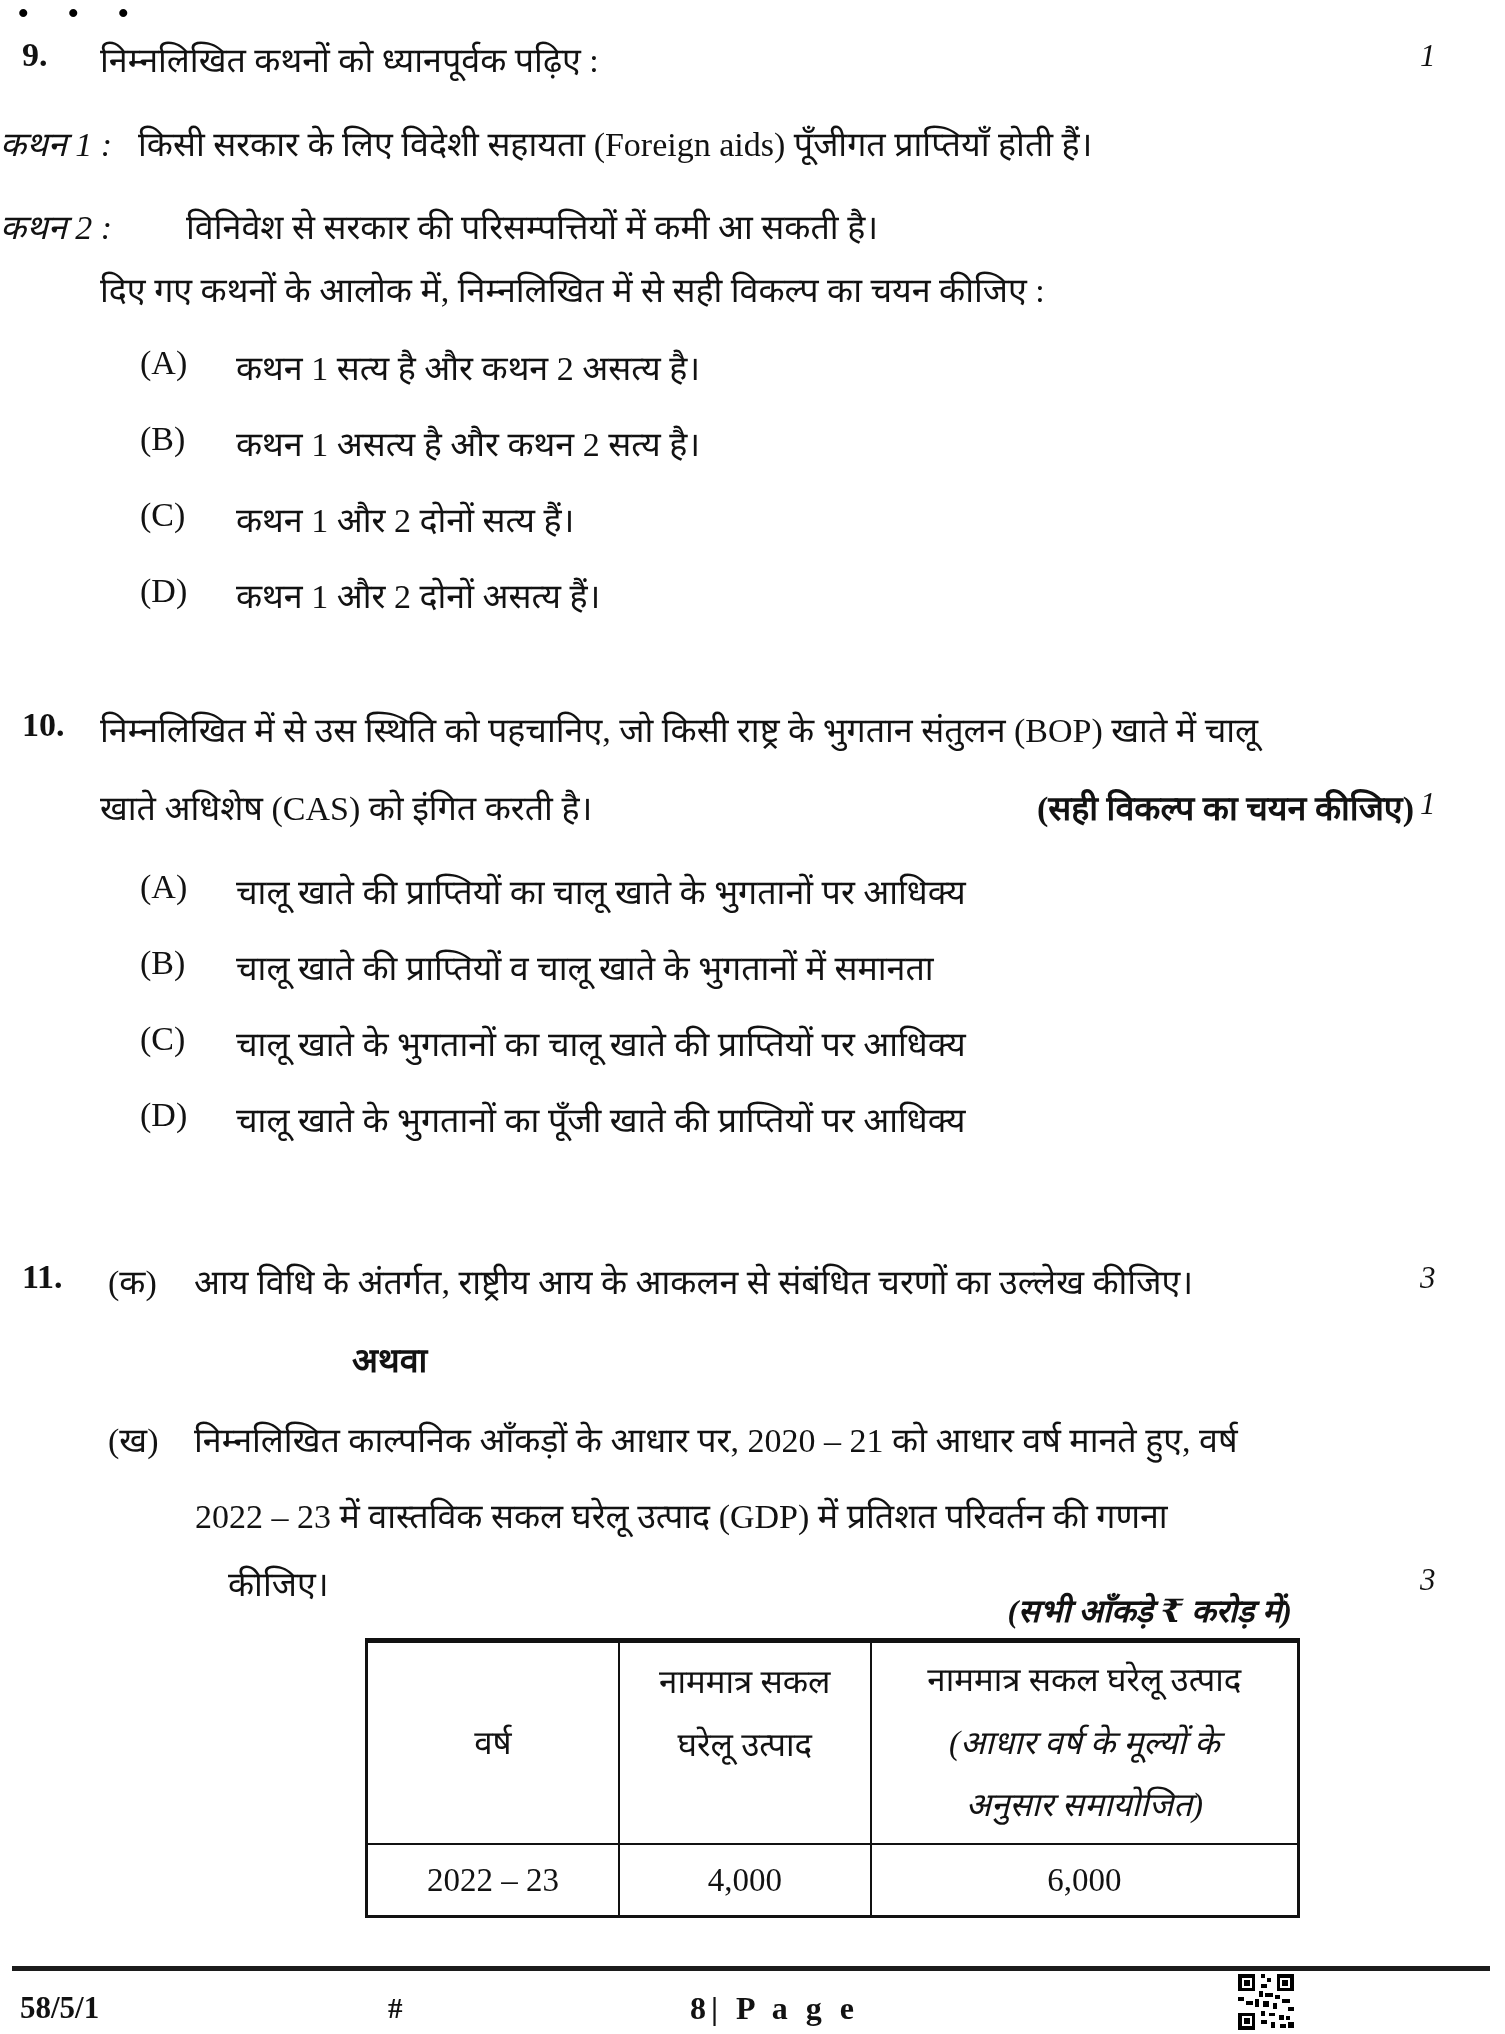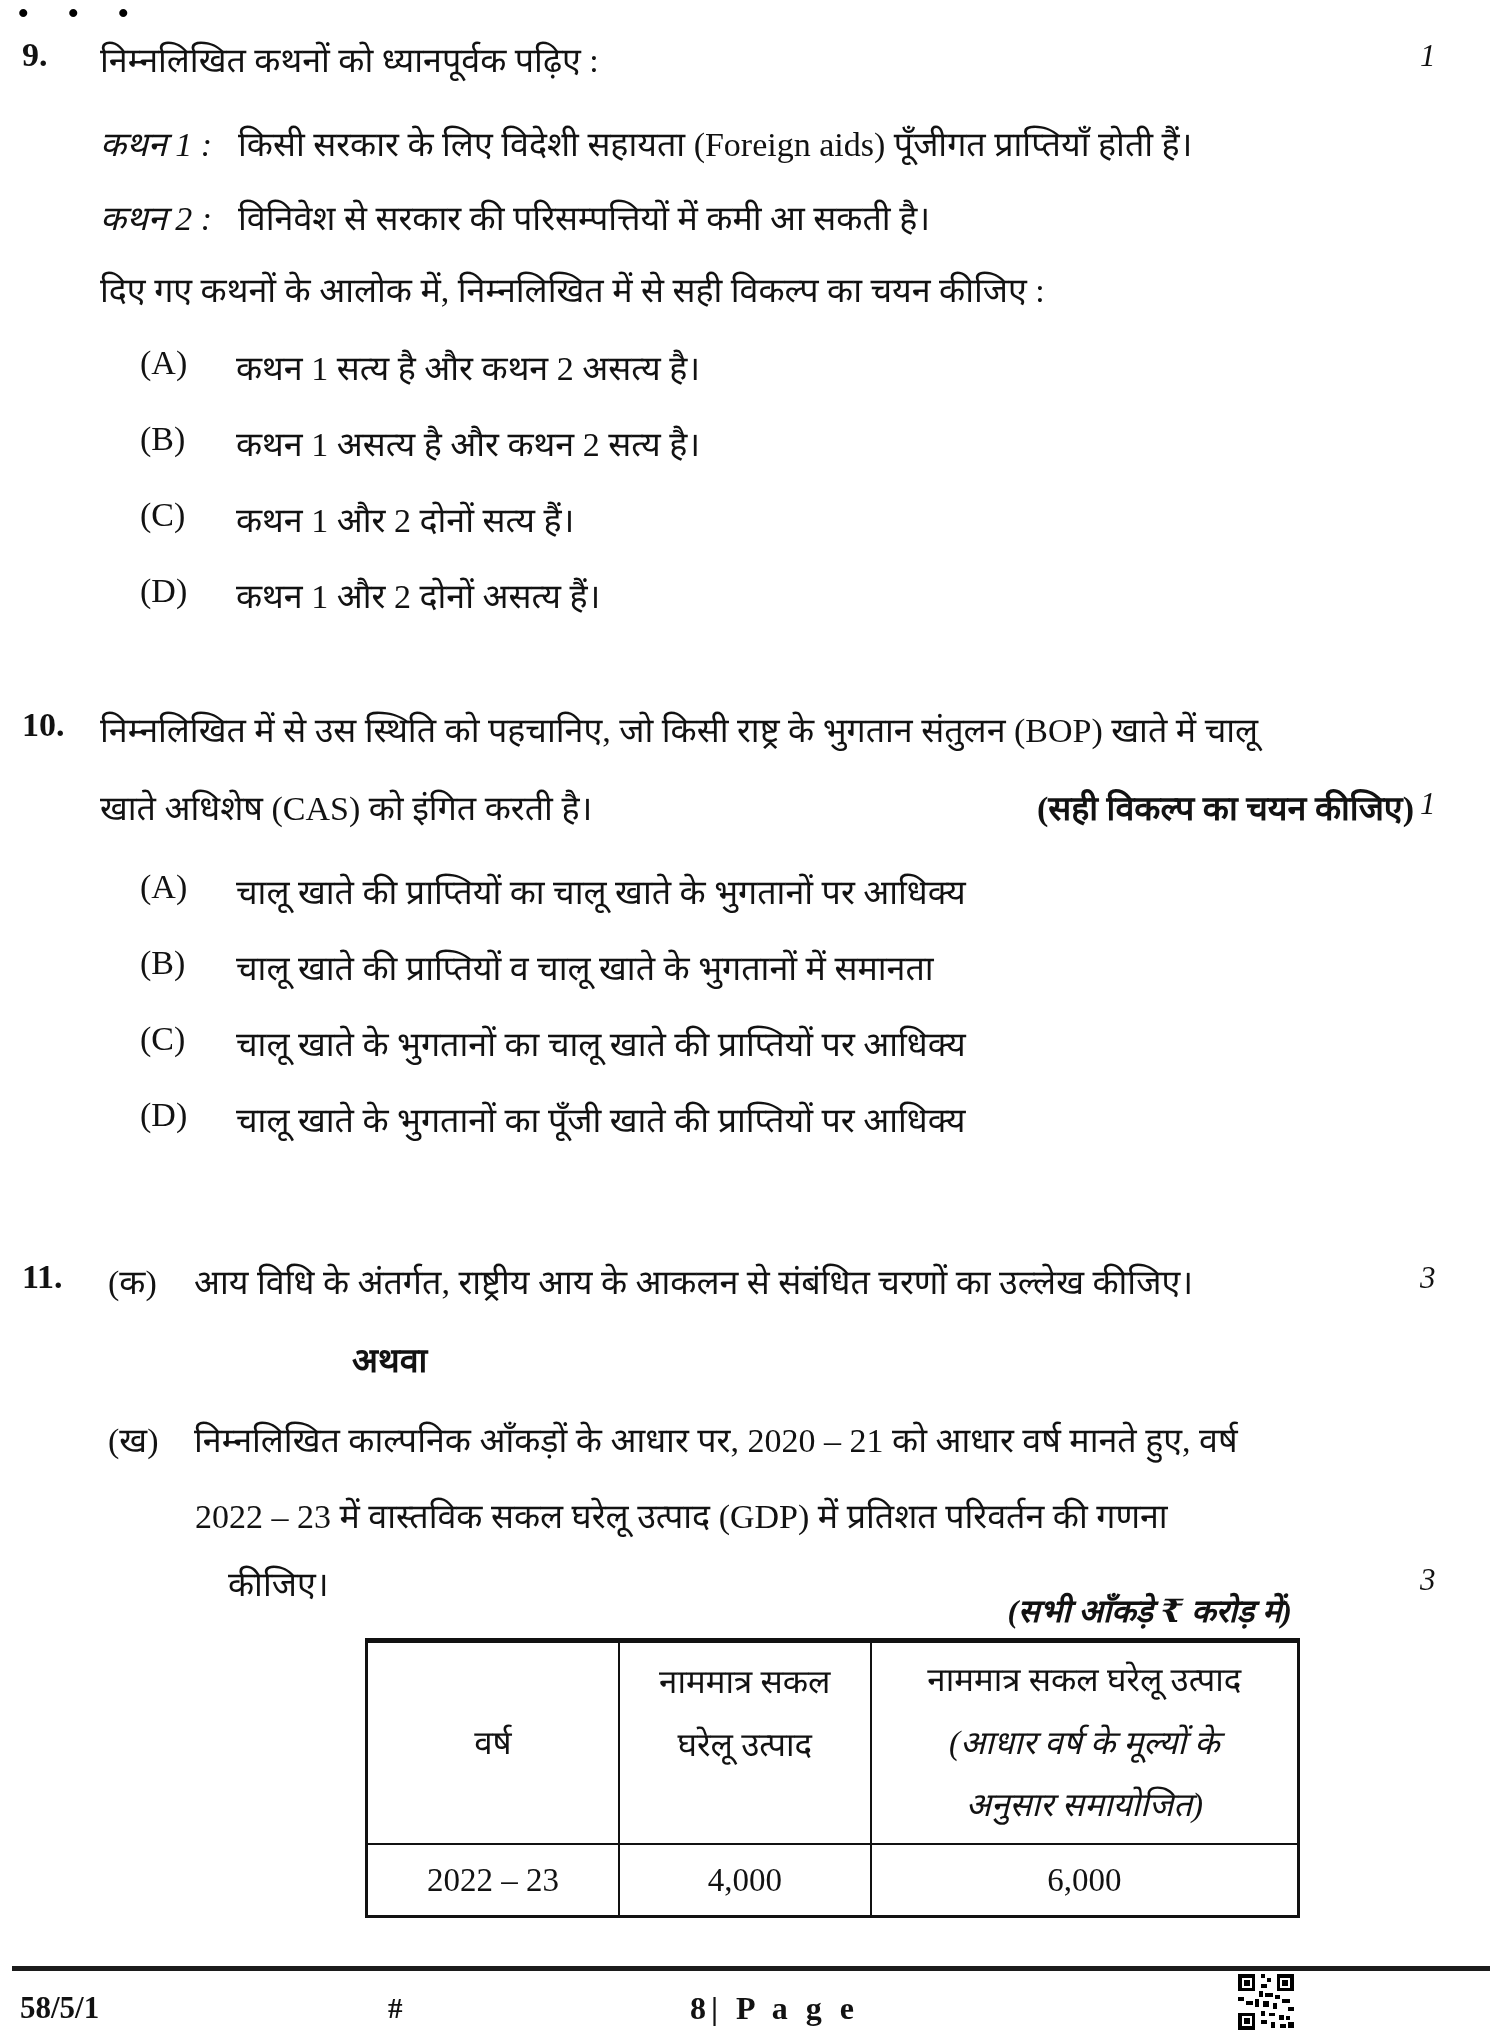--- a/index.html
+++ b/index.html
@@ -10,21 +10,21 @@
     background:#ffffff;
     font-family:"Liberation Serif","DejaVu Serif",serif;
     color:#121212;
     overflow:hidden;
   }
   .abs{position:absolute;left:0;right:0;}
   .line{display:flex;align-items:flex-start;font-size:34px;}
   .qnum{margin-left:22px;width:78px;font-weight:bold;flex:0 0 auto;}
   .qbody{flex:1 1 auto;padding-right:6px;}
   .marks{flex:0 0 85px;font-style:italic;font-size:31px;padding-top:2px;}
-  .stmt{display:flex;margin-left:100px;font-size:34px;}
+  .stmt{display:flex;font-size:34px;}
   .stmt-label{width:138px;font-style:italic;flex:0 0 auto;}
   .stmt-text{flex:1;}
   .opt{display:flex;margin-left:140px;font-size:34px;}
   .opt-label{width:96px;flex:0 0 auto;}
   .opt-text{flex:1;}
   .indent100{margin-left:100px;font-size:34px;}
   .indent195{margin-left:195px;font-size:34px;}
   .dots{font-size:30px;font-weight:bold;letter-spacing:16px;color:#000;}
   .hint{font-weight:bold;}
   .split{display:flex;justify-content:space-between;}
@@ -72,21 +72,21 @@
     <span class="qnum">9.</span>
     <span class="qbody">निम्नलिखित कथनों को ध्यानपूर्वक पढ़िए :</span>
     <span class="marks">1</span>
   </div>
 
   <div class="abs stmt" style="top:120px;">
     <span class="stmt-label">कथन 1 :</span>
     <span class="stmt-text">किसी सरकार के लिए विदेशी सहायता (Foreign aids) पूँजीगत प्राप्तियाँ होती हैं।</span>
   </div>
 
-  <div class="abs stmt" style="top:194px;">
+  <div class="abs stmt" style="top:203px;gap:48px;">
     <span class="stmt-label">कथन 2 :</span>
     <span class="stmt-text">विनिवेश से सरकार की परिसम्पत्तियों में कमी आ सकती है।</span>
   </div>
 
   <div class="abs indent100" style="top:266px;">दिए गए कथनों के आलोक में, निम्नलिखित में से सही विकल्प का चयन कीजिए :</div>
 
   <div class="abs opt" style="top:344px;">
     <span class="opt-label">(A)</span>
     <span class="opt-text">कथन 1 सत्य है और कथन 2 असत्य है।</span>
   </div>

